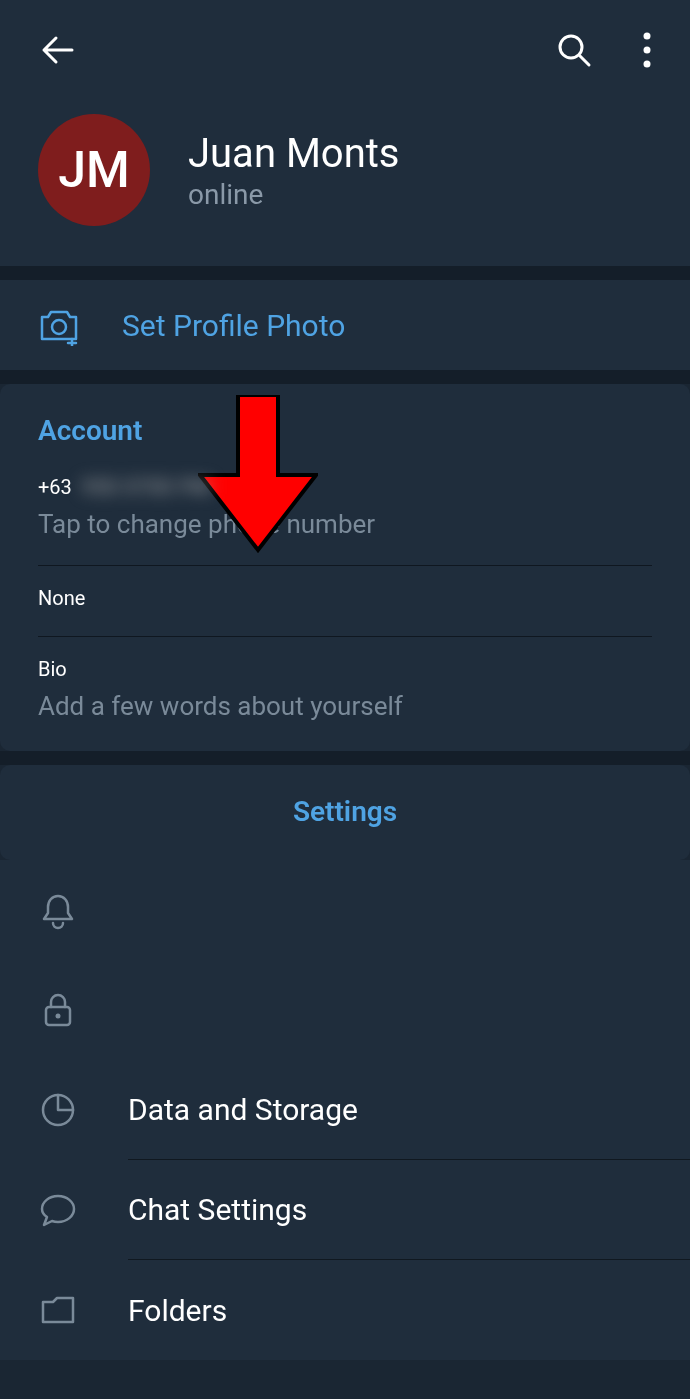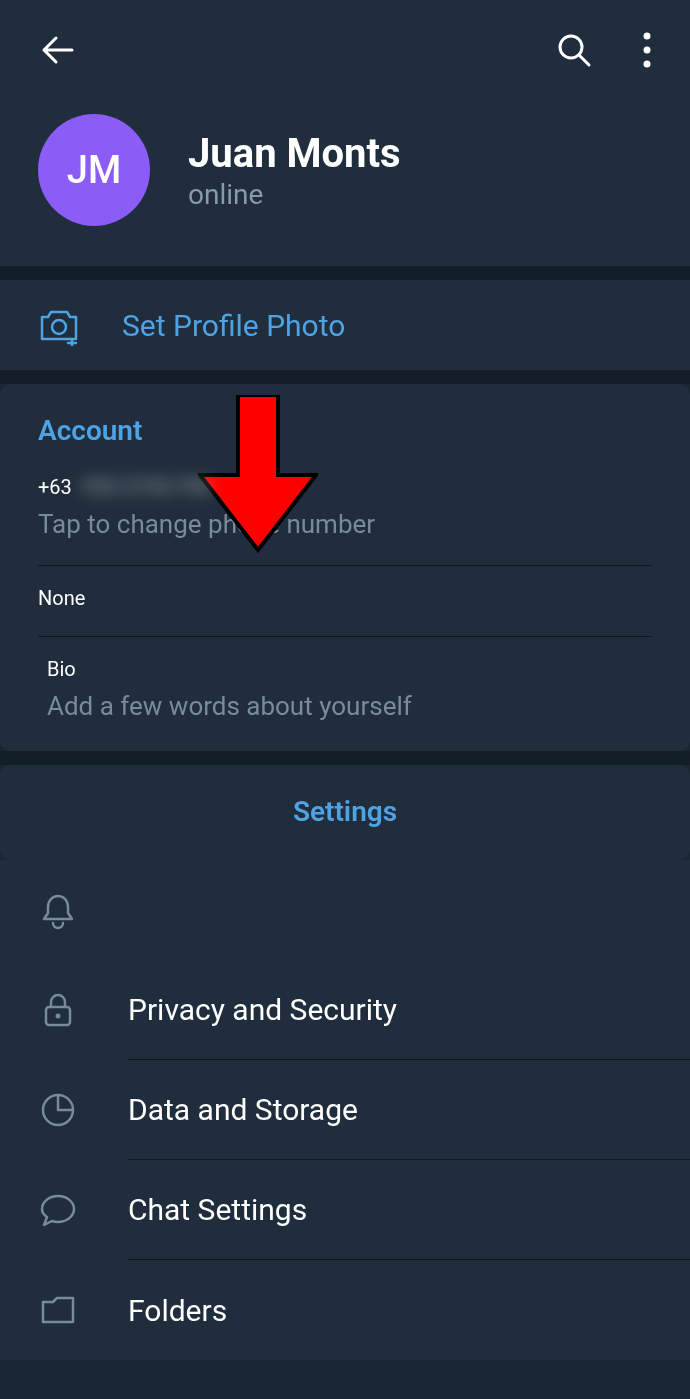--- a/index.html
+++ b/index.html
@@ -24,33 +24,33 @@
   .profile-block {
     display: flex;
     align-items: center;
     padding: 30px 38px 40px 38px;
     background: #1f2d3c;
   }
   .avatar {
     width: 112px;
     height: 112px;
     border-radius: 50%;
-    background: #8b5cf6;
+    background: #7f1d1d;
     display: flex;
     align-items: center;
     justify-content: center;
-    font-size: 38px;
+    font-size: 50px;
     font-weight: 500;
     color: #ffffff;
     margin-right: 38px;
     flex-shrink: 0;
   }
   .profile-name {
     font-size: 40px;
-    font-weight: 700;
+    font-weight: 400;
     color: #ffffff;
     line-height: 1.2;
     text-align: center;
   }
   .profile-status {
     font-size: 28px;
     color: #8a99a8;
     margin-top: 0;
   }
   .spacer { height: 14px; background: #141e29; }
@@ -76,21 +76,21 @@
     font-weight: 600;
     color: #4fa3e3;
     margin-bottom: 28px;
   }
   .account-item {
     padding: 0 0 26px 0;
     border-bottom: 1px solid #0f1720;
     margin-bottom: 20px;
     position: relative;
   }
-  .account-item:last-child { border-bottom: none; margin-bottom: 0; padding-bottom: 30px; margin-left: 9px;}
+  .account-item:last-child { border-bottom: none; margin-bottom: 0; padding-bottom: 30px;}
   .account-value {
     font-size: 20px;
     color: #ffffff;
     display: flex;
     align-items: center;
     gap: 10px;
   }
   .account-sub {
     font-size: 26px;
     color: #7a8a99;
@@ -225,21 +225,20 @@
   </div>
 
   <div class="settings-row">
     <div class="settings-icon-box">
       <svg width="40" height="40" viewBox="0 0 40 40">
         <rect class="icon-stroke-grey" x="8" y="17" width="24" height="18" rx="3"></rect>
         <path class="icon-stroke-grey" d="M13 17 v-5 a7 7 0 0 1 14 0 v5"></path>
         <circle cx="20" cy="26" r="2.5" fill="#7a8a99"></circle>
       </svg>
     </div>
-    <div class="settings-label-box">Privacy and Security</div>
   </div>
 
   <div class="settings-row">
     <div class="settings-icon-box">
       <svg width="40" height="40" viewBox="0 0 40 40">
         <circle class="icon-stroke-grey" cx="20" cy="20" r="15"></circle>
         <path class="icon-stroke-grey" d="M20 5 V20 H35"></path>
       </svg>
     </div>
     <div class="settings-label-box">Data and Storage</div>

